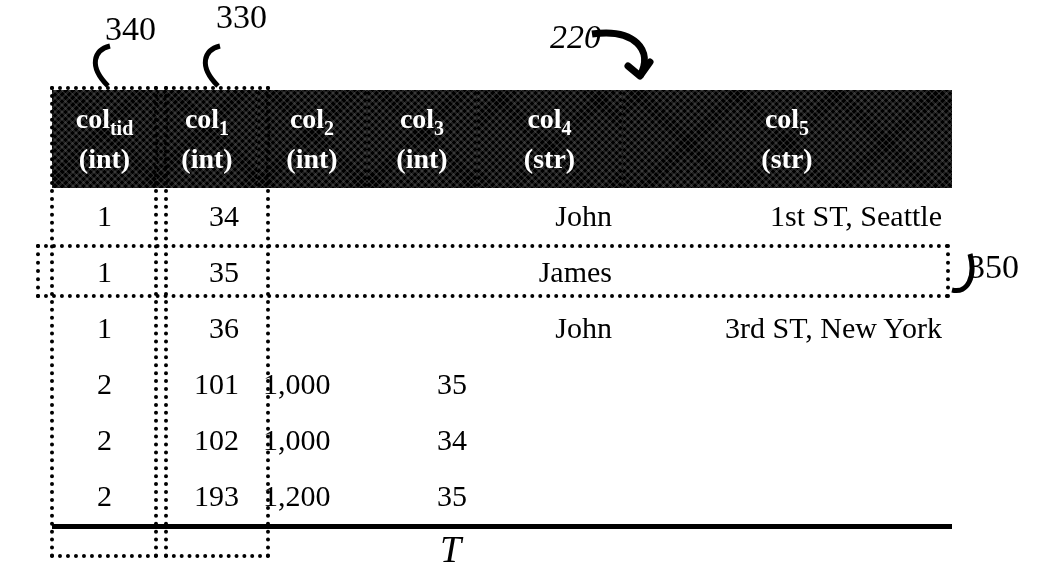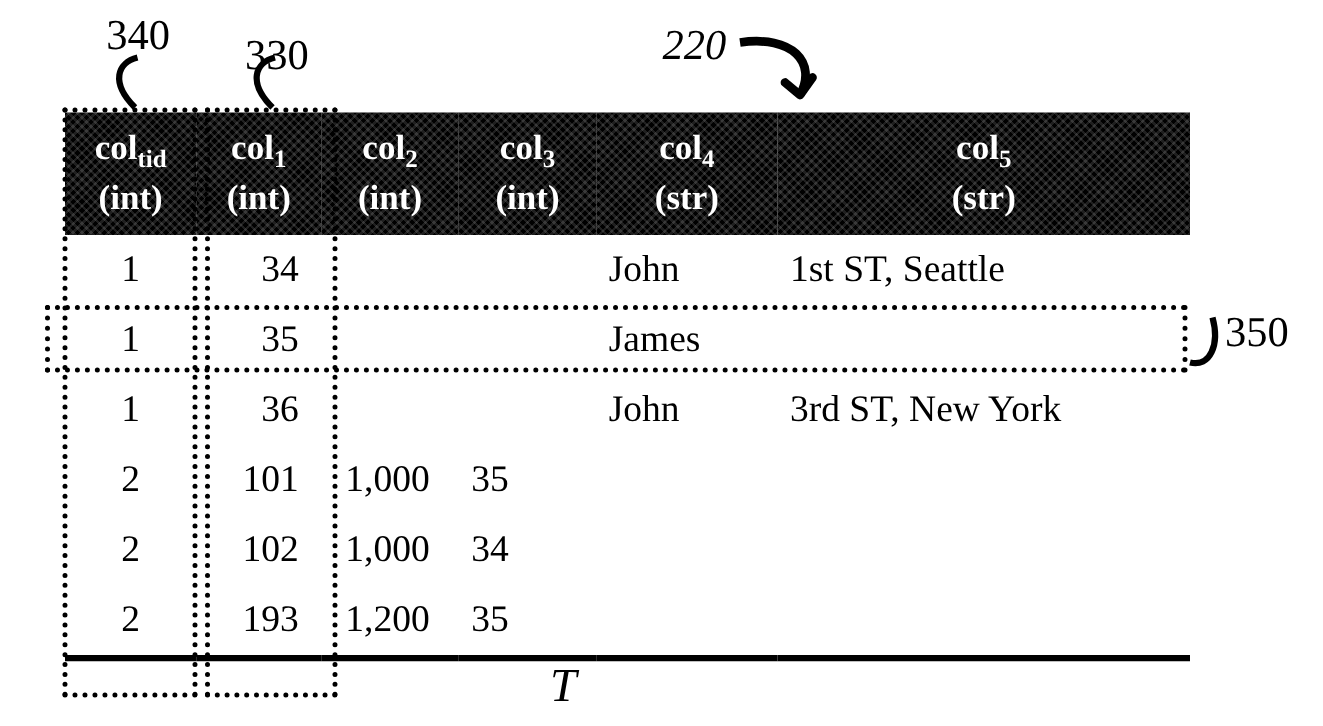--- a/index.html
+++ b/index.html
@@ -18,20 +18,21 @@
     width: 1058px;
     height: 581px;
   }
 
   
   .anno-label {
     position: absolute;
     font-size: 34px;
     line-height: 1;
     white-space: nowrap;
+    margin-left: 20px;
   }
 
   
   svg.conn {
     position: absolute;
     overflow: visible;
   }
 
   
   #tbl-wrap {
@@ -75,22 +76,22 @@
   
   tbody td {
     font-size: 30px;
     padding: 6px 10px;
     height: 44px;
     vertical-align: middle;
     border: none;
     white-space: nowrap;
   }
   tbody td.num { text-align: right; padding-right: 18px; }
-  tbody td.num-lpad { text-align: center; padding-left: 6px; }
-  tbody td.txt { text-align: left; }
+  tbody td.num-lpad { text-align: left; padding-left: 6px; }
+  tbody td.txt { text-align: right; }
   tbody td.tid { text-align: center; }
 
   
   tr.last-row td { border-bottom: 5px solid #000; }
 
   
   #table-label {
     position: absolute;
     left: 440px;
     top: 530px;
@@ -108,25 +109,25 @@
   }
 
 </style>
 </head>
 <body>
 
 <div id="stage">
 
   <div class="anno-label" style="left:85px; top:12px;">340</div>
 
-  <div class="anno-label" style="left:196px; top:28px;">330</div>
+  <div class="anno-label" style="left:196px; top:0;">330</div>
 
   <div class="anno-label" style="left:530px; top:20px;font-style:italic;">220</div>
 
-  <div class="anno-label" style="left:980px; top:250px;text-align:center;">350</div>
+  <div class="anno-label" style="left:948px; top:250px;text-align:center;">350</div>
 
   <svg class="conn" style="left:90px; top:46px;" width="50" height="44">
     <path d="M20 0 C 4 4, -2 20, 18 40" fill="none" stroke="#000" stroke-width="5"></path>
   </svg>
 
   <svg class="conn" style="left:200px; top:46px;" width="50" height="44">
     <path d="M20 0 C 4 4, -2 20, 18 40" fill="none" stroke="#000" stroke-width="5"></path>
   </svg>
 
   <svg class="conn" style="left:588px; top:22px;" width="90" height="70">

